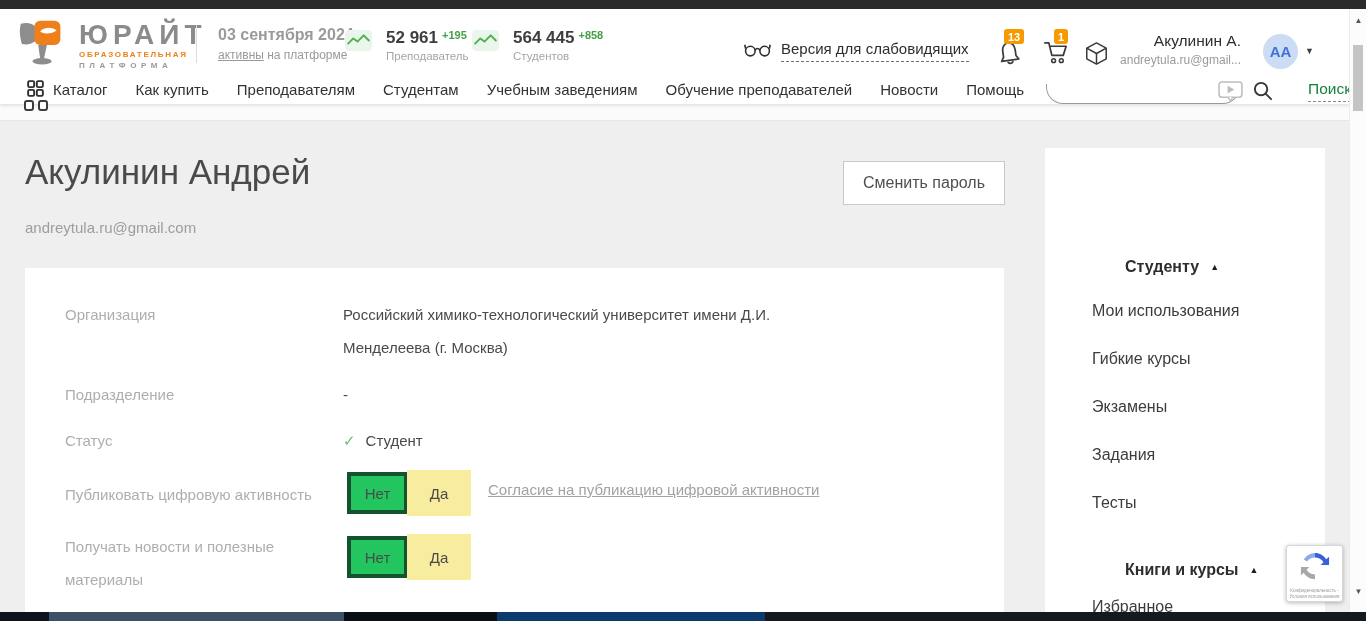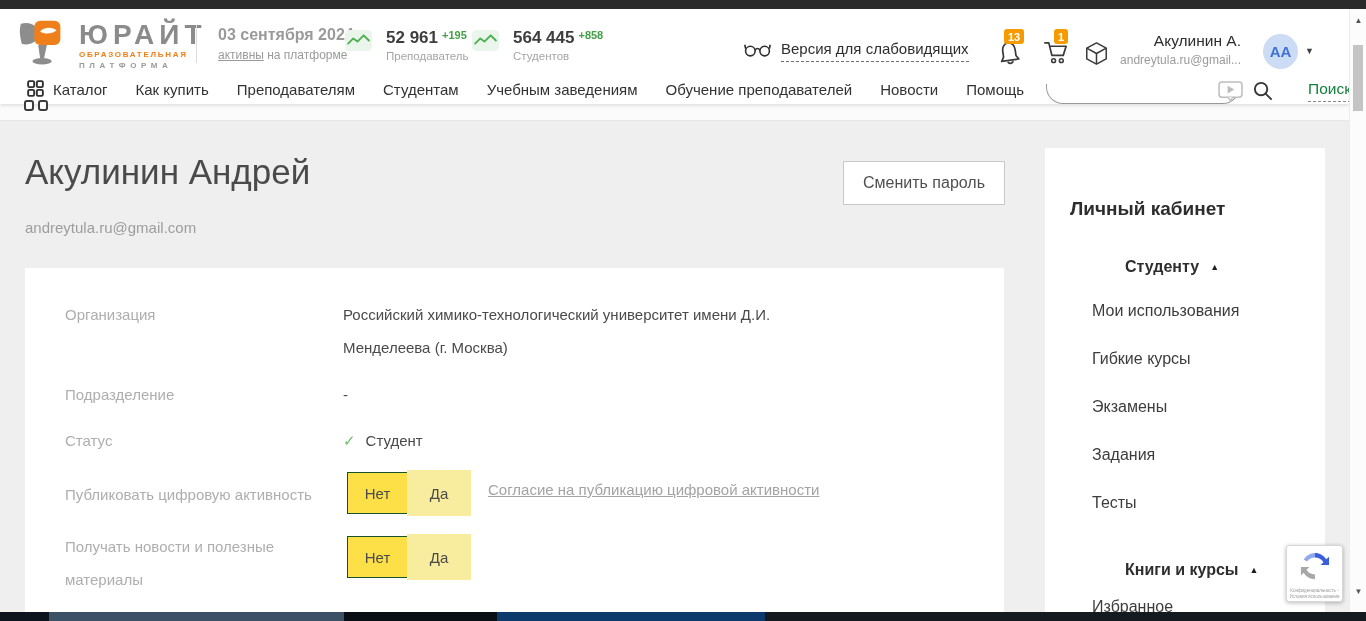--- a/index.html
+++ b/index.html
@@ -75,21 +75,21 @@
   .card { position:absolute; left:25px; top:268px; width:979px; height:344px; background:#fff; }
   .f-label { position:absolute; left:40px; font-size:15px; color:#aeaeae; line-height:33px; }
   .f-value { position:absolute; left:318px; font-size:15px; color:#4a4a4a; line-height:33px; }
   .lbl-org { top:30px; } .val-org { top:30px; width:490px; }
   .lbl-div { top:110px; } .val-div { top:110px; }
   .lbl-status { top:156px; } .val-status { top:156px; }
   .check { color:#6abf69; font-size:15px; margin-right:10px; }
   .lbl-t1 { top:210px; width:300px; } .lbl-t2 { top:262px; width:240px; }
   .toggle { position:absolute; left:322px; }
   .toggle-1 { top:204px; } .toggle-2 { top:268px; }
-  .tg-no { width:61px; height:42px; border:1px solid #14532d; background:#fde047; display:flex; align-items:center; justify-content:center; font-size:15px; color:#4a4a4a; cursor:pointer; }
+  .tg-no { width:61px; height:42px; border:4px solid #14532d; background:#22c55e; display:flex; align-items:center; justify-content:center; font-size:15px; color:#4a4a4a; cursor:pointer; }
   .tg-yes { position:absolute; left:60px; top:-2px; width:64px; height:46px; background:#f8ec9f; display:flex; align-items:center; justify-content:center; font-size:15px; color:#4a4a4a; cursor:pointer; }
   .consent { position:absolute; left:463px; top:213px; font-size:15px; color:#a3a3a3; text-decoration:underline; cursor:pointer; }
 
   
   .sidebar { position:absolute; left:1045px; top:148px; width:280px; height:464px; background:#fff; }
   .sb-title { position:absolute; left:25px; top:50px; font-size:19px; font-weight:700; color:#2d2d2d; }
   .sb-sec { position:absolute; left:36px; font-size:16px; font-weight:700; color:#2d2d2d; cursor:pointer;margin-left:44px; }
   .sb-sec .arr { font-size:9px; margin-left:11px; vertical-align:2px; color:#1d1d1d; }
   .sec-1 { top:110px; } .sec-2 { top:413px; }
   .sb-item { position:absolute; left:47px; font-size:16px; color:#3c3c3c; cursor:pointer; white-space:nowrap; }
@@ -277,21 +277,20 @@
     <a class="consent">Согласие на публикацию цифровой активности</a>
 
     <div class="f-label lbl-t2">Получать новости и полезные материалы</div>
     <div class="toggle toggle-2">
       <div class="tg-no">Нет</div>
       <div class="tg-yes">Да</div>
     </div>
   </section>
 
   <aside class="sidebar">
-    <div class="sb-title">Личный кабинет</div>
     <div class="sb-sec sec-1"><span>Студенту</span><span class="arr">▲</span></div>
     <div class="sb-item it-0">Мои использования</div>
     <div class="sb-item it-1">Гибкие курсы</div>
     <div class="sb-item it-2">Экзамены</div>
     <div class="sb-item it-3">Задания</div>
     <div class="sb-item it-4">Тесты</div>
     <div class="sb-sec sec-2"><span>Книги и курсы</span><span class="arr">▲</span></div>
     <div class="sb-item it-fav">Избранное</div>
   </aside>
 

